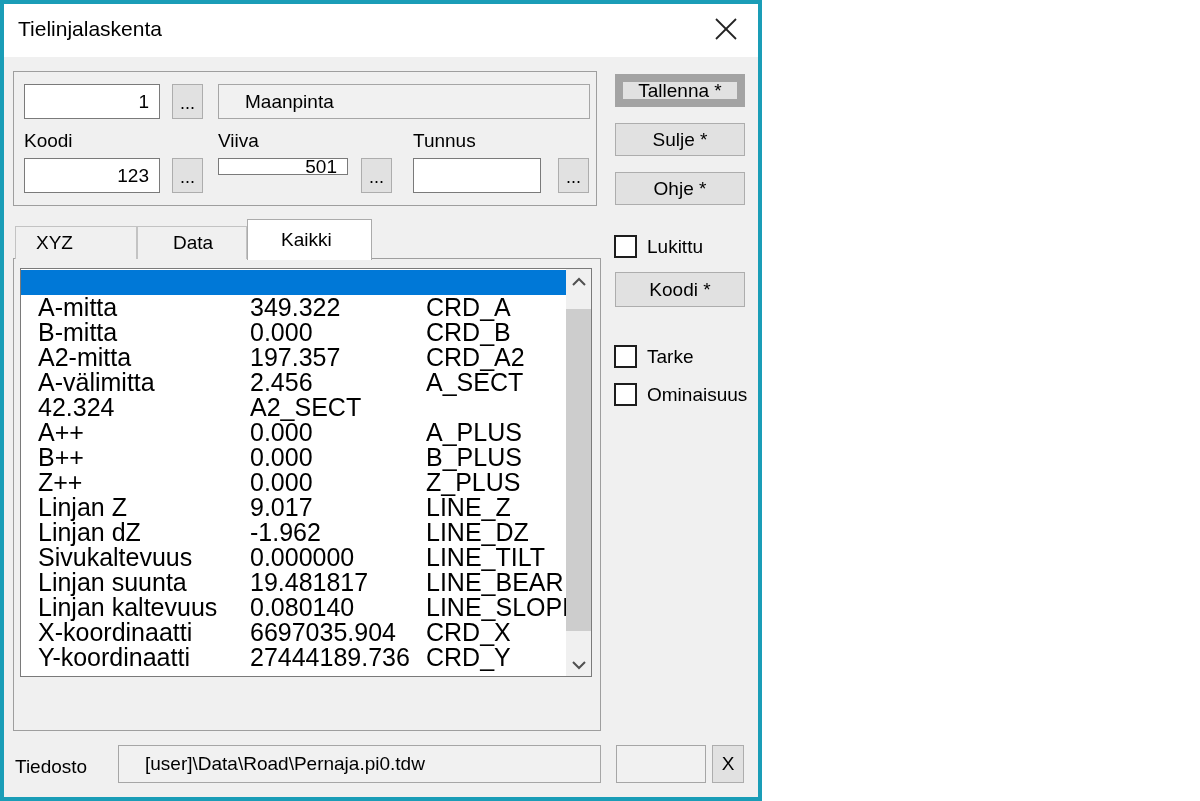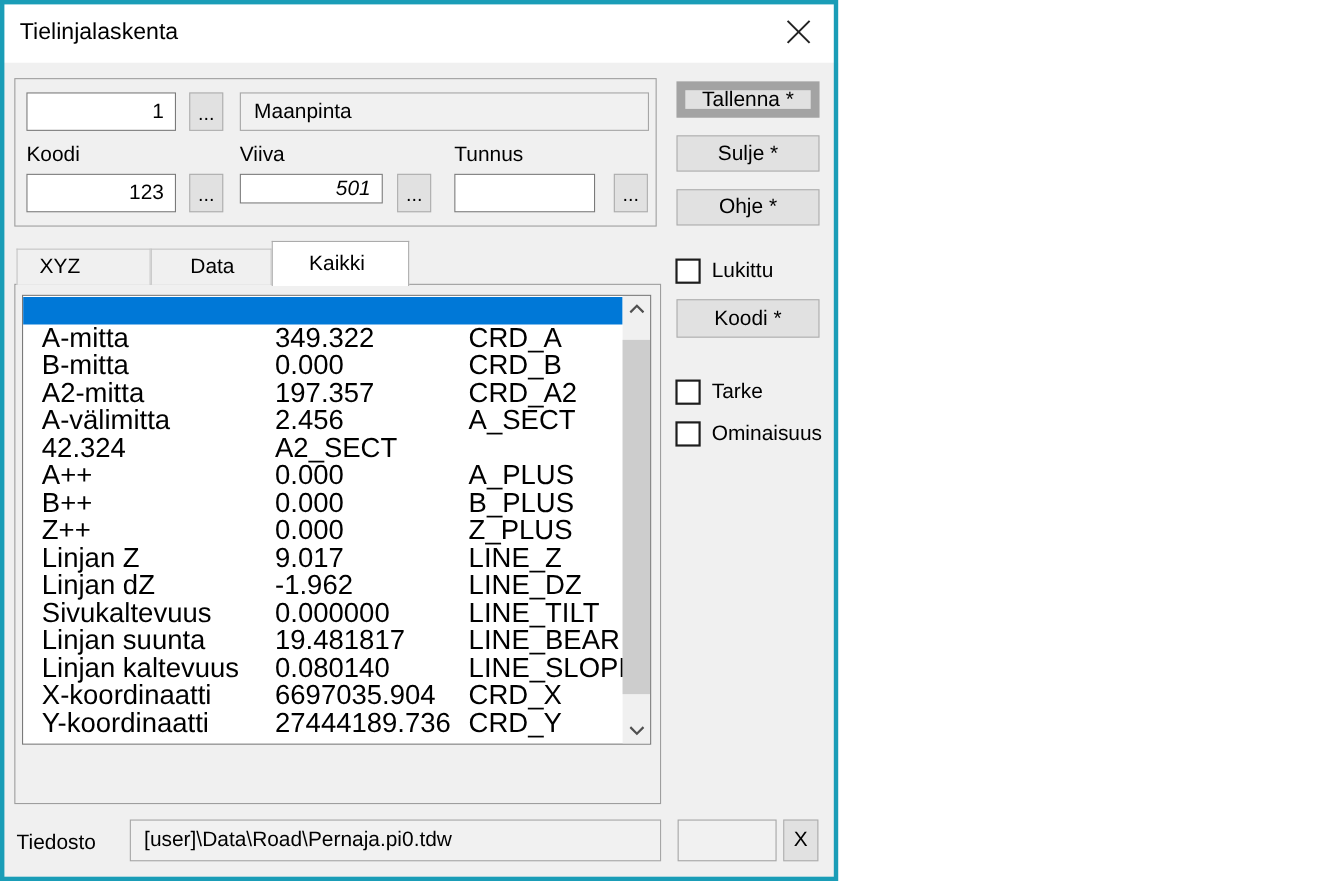--- a/index.html
+++ b/index.html
@@ -52,21 +52,21 @@
     border: 1px solid #7a7a7a;
     font-size: 19px;
     display: flex; align-items: center;
   }
   .edit.num { justify-content: flex-end; padding-right: 10px; }
   .edit.txt { justify-content: flex-start; padding-left: 10px; }
   .readonly {
     background: #f1f1f1;
     border: 1px solid #a6a6a6;
     font-size: 19px;
-    display: flex; align-items: center; padding-left: 12px;
+    display: flex; align-items: center; padding-left: 26px;
   }
   .btn {
     background: #e1e1e1;
     border: 1px solid #adadad;
     font-size: 19px;
     display: flex; align-items: center; justify-content: center;
     cursor: pointer;
     color: #000;
   }
   .btn.default-focus { border: 8px solid #a3a3a3; }
@@ -185,21 +185,21 @@
     <button class="abs btn browse" style="left:172px; top:27px; width:31px; height:35px;">...</button>
     <div class="abs readonly" style="left:218px; top:27px; width:372px; height:35px;">Maanpinta</div>
 
     <div class="abs field-label" style="left:24px; top:73px;">Koodi</div>
     <div class="abs field-label" style="left:218px; top:73px;">Viiva</div>
     <div class="abs field-label" style="left:413px; top:73px;">Tunnus</div>
 
     <div class="abs edit num" style="left:24px; top:101px; width:136px; height:35px;">123</div>
     <button class="abs btn browse" style="left:172px; top:101px; width:31px; height:35px;">...</button>
 
-    <div class="abs edit num" style="left:218px; top:101px; width:130px; height:27px;font-style:italic;">501</div>
+    <div class="abs edit num" style="left:218px; top:101px; width:130px; height:17px;">501</div>
     <button class="abs btn browse" style="left:361px; top:101px; width:31px; height:35px;">...</button>
 
     <div class="abs edit txt" style="left:413px; top:101px; width:128px; height:35px;"></div>
     <button class="abs btn browse" style="left:558px; top:101px; width:31px; height:35px;">...</button>
 
     <div class="tab" style="left:15px; width:122px; padding-left:20px;">XYZ</div>
     <div class="tab" style="left:137px; width:110px; padding-left:35px;">Data</div>
     <div class="tab selected" style="left:247px; width:125px; padding-left:33px;">Kaikki</div>
 
     <div class="abs tab-panel"></div>

